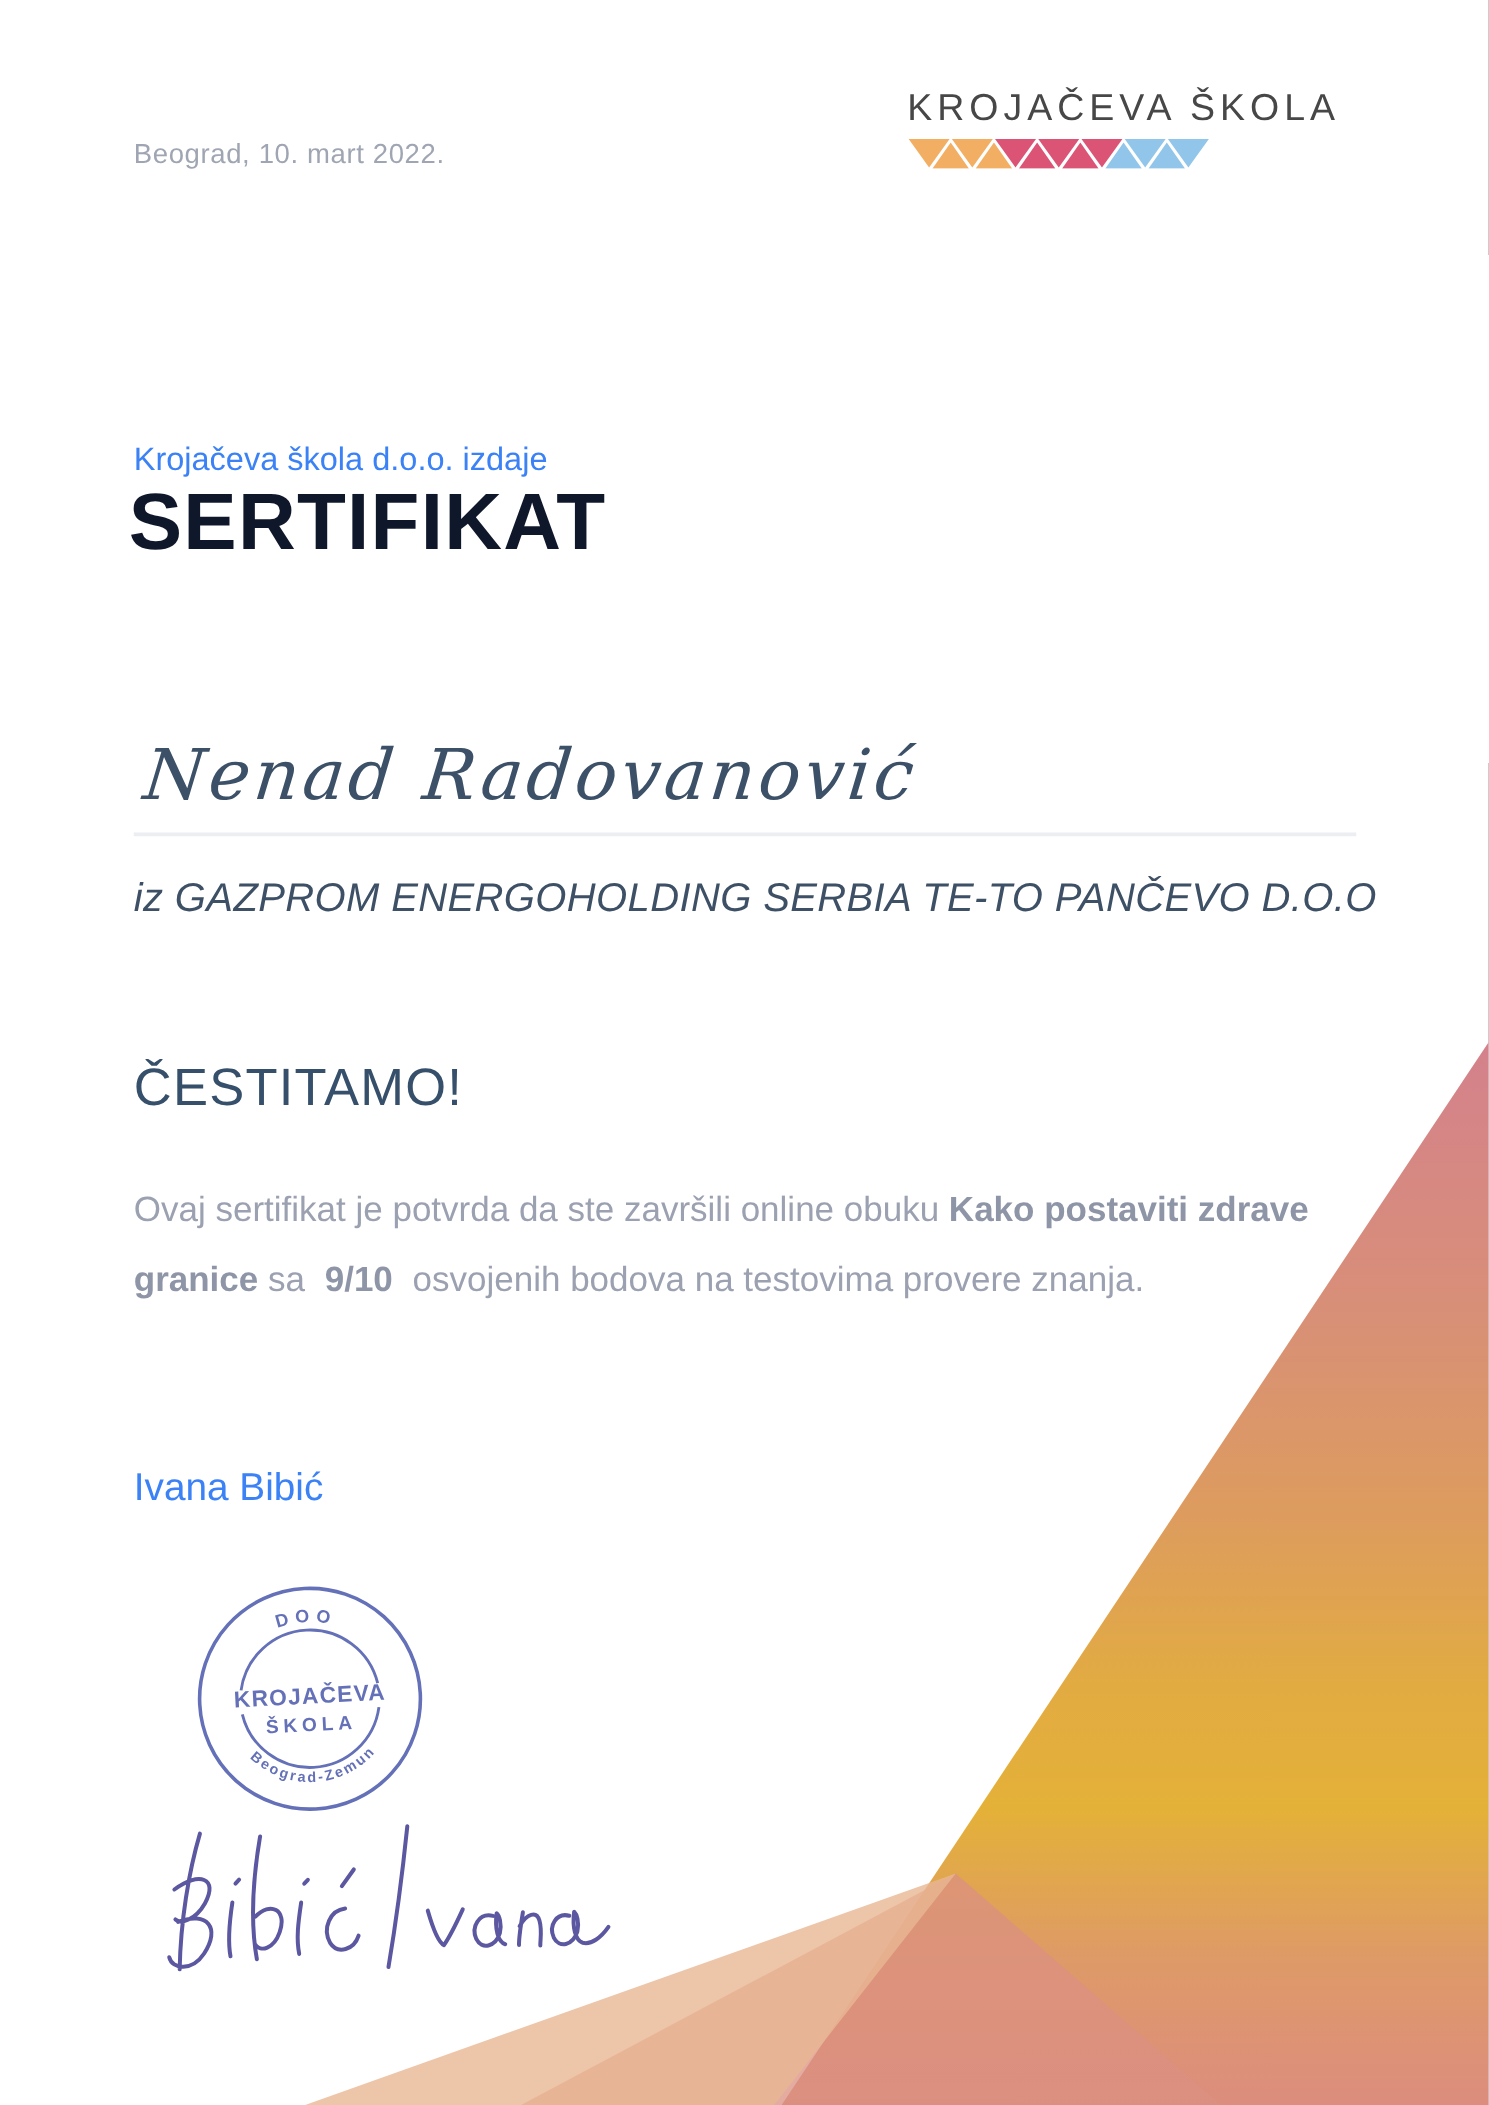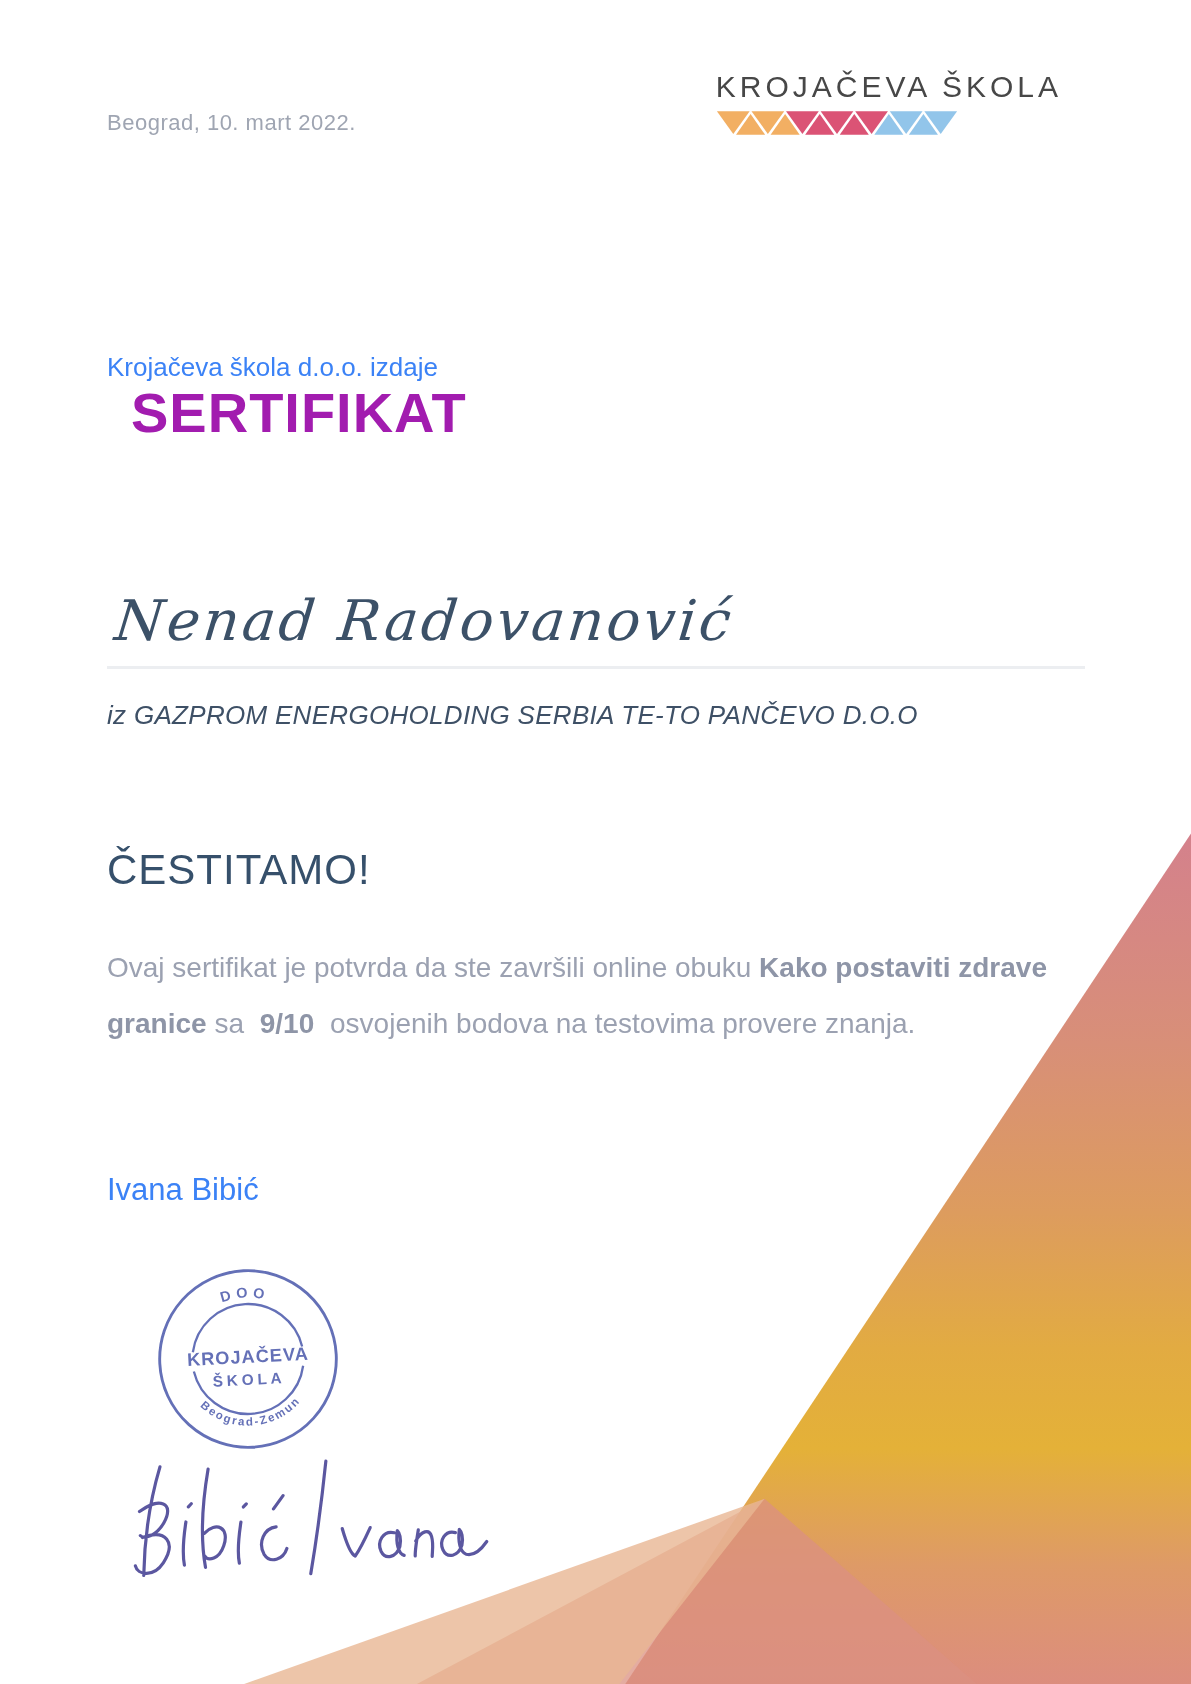--- a/index.html
+++ b/index.html
@@ -29,49 +29,49 @@
     background:#e8b694;opacity:.8;
     clip-path:polygon(64.2% 89%, 52% 100%, 20.5% 100%);
     z-index:1;
   }
   
   .date-line{
     position:absolute;left:107px;top:110px;
     font-size:22px;color:#9fa5b2;letter-spacing:.5px;z-index:2;
   }
   .logo{
-    position:absolute;right:129px;top:70px;text-align:right;z-index:2;
+    position:absolute;right:119px;top:70px;text-align:right;z-index:2;
   }
   .logo-text{
     font-size:30px;color:#474747;letter-spacing:4px;white-space:nowrap;
   }
   .logo-strip{display:block;margin-top:7px;}
   
   .issuer-line{
     position:absolute;left:107px;top:352px;
     font-size:26px;color:#3b82f6;z-index:2;
   }
   .cert-title{
     position:absolute;left:103px;top:380px;
-    font-size:56px;font-weight:700;color:#a21caf;letter-spacing:1px;z-index:2;margin-left:28px;
+    font-size:64px;font-weight:700;color:#0f172a;letter-spacing:1px;z-index:2;
   }
   
   .recipient-name{
     position:absolute;left:112px;top:588px;
     font-family:"DejaVu Serif", serif;font-style:italic;
     font-size:56px;color:#3c5168;letter-spacing:3px;
     transform:skewX(-6deg);transform-origin:left bottom;z-index:2;white-space:nowrap;
   }
   .name-underline{
     position:absolute;left:107px;top:666px;width:978px;height:0;
     border-bottom:3px solid #eceef1;z-index:2;
   }
   .origin-line{
     position:absolute;left:107px;top:700px;
-    font-size:26px;font-style:italic;color:#3e5066;letter-spacing:.3px;z-index:2;white-space:nowrap;
+    font-size:32px;font-style:italic;color:#3e5066;letter-spacing:.3px;z-index:2;white-space:nowrap;
   }
   
   .congrats-heading{
     position:absolute;left:107px;top:846px;
     font-size:42px;color:#36506b;letter-spacing:1px;z-index:2;
   }
   .congrats-body{
     position:absolute;left:107px;top:940px;width:940px;
     font-size:28px;line-height:56px;color:#9ba1b1;z-index:2;
   }

